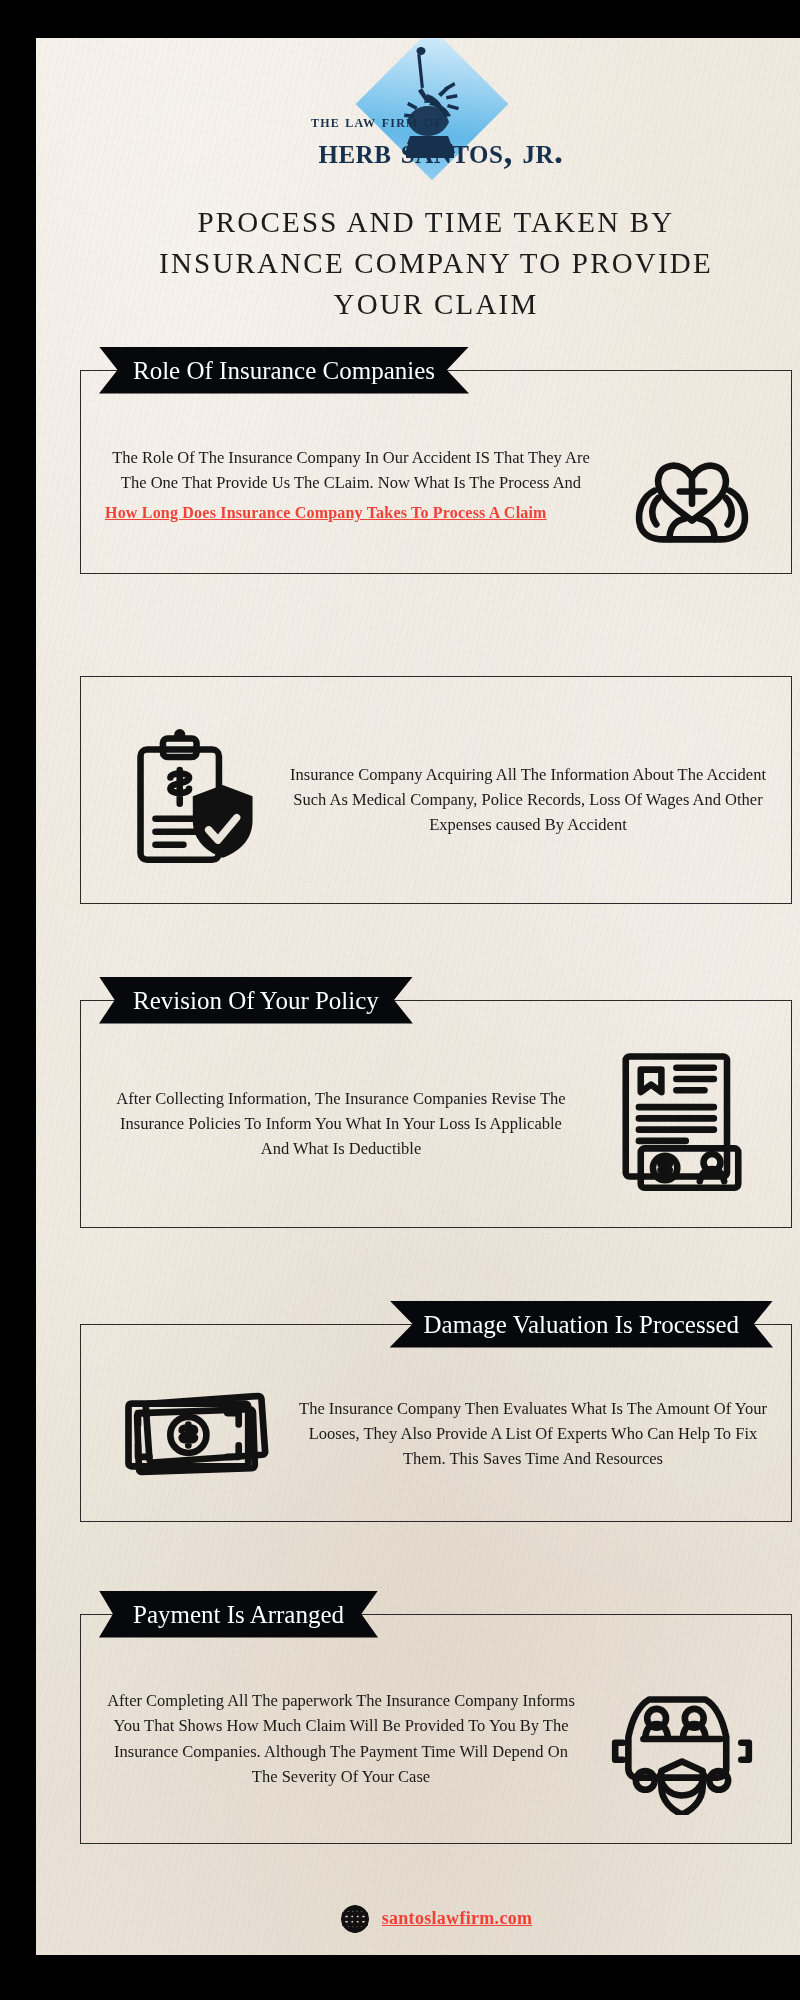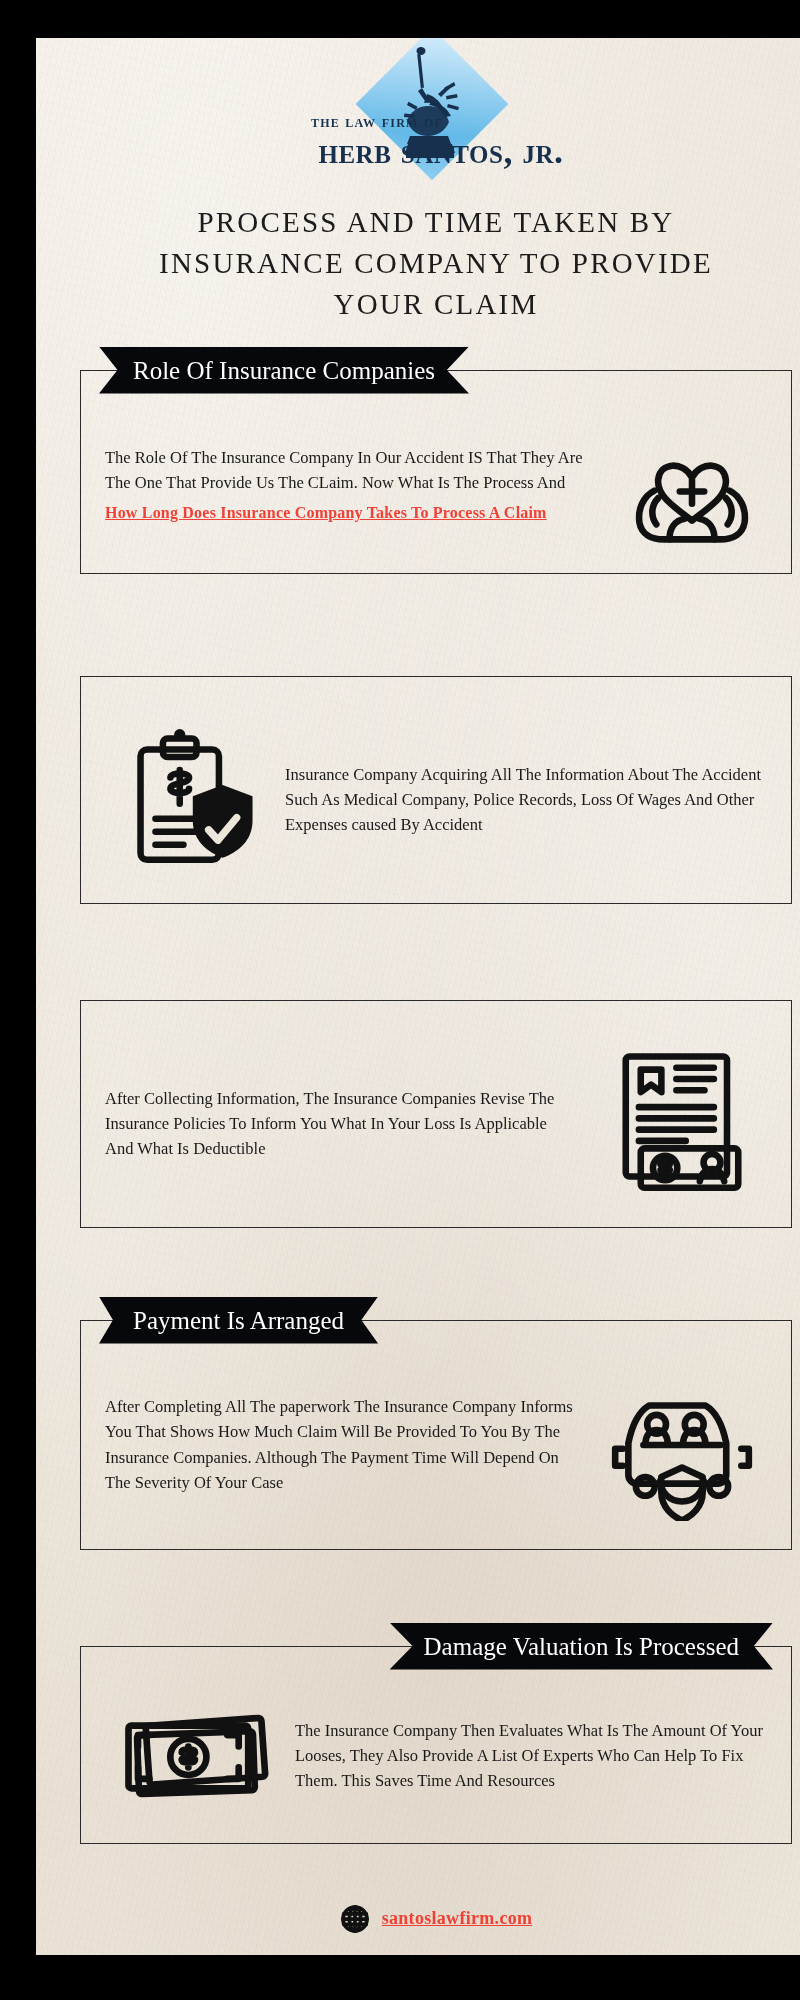--- a/index.html
+++ b/index.html
@@ -151,20 +151,21 @@
     clip-path: polygon(0% 0%, 100% 0%, 100% 100%, 0% 100%, 4.4% 50%);
   }
   .banner.left  { left: 18px;  clip-path: polygon(0% 0%, 100% 0%, 94% 50%, 100% 100%, 0% 100%, 5% 50%); font-family: Liberation Serif, serif; }
   .banner.right { right: 18px; clip-path: polygon(0% 0%, 100% 0%, 95% 50%, 100% 100%, 0% 100%, 6% 50%); }
 
   .body-text {
     font-family: "Liberation Serif", "DejaVu Serif", serif;
     font-size: 16.5px;
     line-height: 1.52;
     color: #1a1a1a;
+    text-align: center;
   }
   .red-link {
     display: block;
     margin-top: 9px;
     color: #ef4136;
     font-weight: 700;
     font-size: 16px;
     text-decoration: underline;
     letter-spacing: 0.2px;
   }
@@ -272,36 +273,65 @@
           </div>
           <div style="flex:1 1 auto; padding:0 6px 0 0;">
             <div class="body-text">Insurance Company Acquiring All The Information About The Accident Such As Medical Company, Police Records, Loss Of Wages And Other Expenses caused By Accident</div>
           </div>
         </div>
       </div>
     </div>
 
     <div class="section" style="margin-top:96px;">
       <div class="box" style="padding:34px 0 22px 0;">
+        <div class="banner left">
+          <span>Revision Of Your Policy</span>
+        </div>
         <div class="row" style="padding:14px 14px 6px 14px;">
           <div style="flex:1 1 auto; padding:0 10px;">
             <div class="body-text">After Collecting Information, The Insurance Companies Revise The Insurance Policies To Inform You What In Your Loss Is Applicable And What Is Deductible</div>
           </div>
           <div class="icon-box" style="width:190px;">
             <svg viewBox="0 0 160 160" width="150" height="150">
               <rect class="s" x="20" y="8" width="108" height="128" rx="4"></rect>
               <path class="s" d="M36 22 l22 -0 v24 l-11 -8 -11 8 z"></path>
               <path class="s" d="M74 20 h40 M74 32 h40 M74 44 h30"></path>
               <path class="s" d="M34 62 h80 M34 74 h80 M34 86 h80 M34 98 h50"></path>
               <rect class="s" x="36" y="106" width="104" height="42" rx="4"></rect>
               <circle class="s" cx="62" cy="127" r="13"></circle>
               <path class="s" d="M62 119 v16 M57 123 c0 -3 10 -3 10 0 c0 4 -10 3 -10 6 c0 3 10 3 10 0"></path>
               <circle class="s" cx="112" cy="121" r="9"></circle>
               <path class="s" d="M99 141 c2 -9 7 -13 13 -13 c6 0 11 4 13 13"></path>
             </svg>
+          </div>
+        </div>
+      </div>
+    </div>
+
+    <div class="section" style="margin-top:96px;">
+      <div class="box" style="padding:34px 0 22px 0;">
+        <div class="banner right">
+          <span>Damage Valuation Is Processed</span>
+        </div>
+        <div class="row" style="padding:18px 14px 8px 14px;">
+          <div class="icon-box" style="width:200px;">
+            <svg viewBox="0 0 180 120" width="172" height="114">
+              <rect class="s" x="40" y="24" width="122" height="62" rx="3" transform="rotate(-4 101 55)"></rect>
+              <rect class="s" x="30" y="36" width="122" height="62" rx="3" transform="rotate(-2 91 67)"></rect>
+              <rect class="s" x="20" y="28" width="126" height="66" rx="3"></rect>
+              <circle class="s" cx="83" cy="61" r="19"></circle>
+              <path class="s" d="M83 50 v22 M76 56 c0 -4 14 -4 14 0 c0 5 -14 4 -14 8 c0 4 14 4 14 0"></path>
+              <path class="s" d="M30 38 h12 M30 38 v12"></path>
+              <path class="s" d="M136 38 h-12 M136 38 v12"></path>
+              <path class="s" d="M30 84 h12 M30 84 v-12"></path>
+              <path class="s" d="M136 84 h-12 M136 84 v-12"></path>
+            </svg>
+          </div>
+          <div style="flex:1 1 auto; padding:0 6px 0 0;">
+            <div class="body-text">The Insurance Company Then Evaluates What Is The Amount Of Your Looses, They Also Provide A List Of Experts Who Can Help To Fix Them. This Saves Time And Resources</div>
           </div>
         </div>
       </div>
     </div>
 
     <div class="section" style="margin-top:92px;">
       <div class="box" style="padding:34px 0 22px 0;">
         <div class="banner left">
           <span>Payment Is Arranged</span>
         </div>
@@ -322,46 +352,20 @@
               <path class="s" d="M22 84 h-8 v18 h8"></path>
               <path class="s" d="M148 84 h8 v18 h-8"></path>
               <path class="s" d="M62 118 c0 12 10 22 23 22 c13 0 23 -10 23 -22"></path>
               <path class="s" d="M85 104 l-22 10 v16 c0 16 12 26 22 30 c10 -4 22 -14 22 -30 v-16 z"></path>
             </svg>
           </div>
         </div>
       </div>
     </div>
 
-    <div class="section" style="margin-top:96px;">
-      <div class="box" style="padding:34px 0 22px 0;">
-        <div class="banner right">
-          <span>Damage Valuation Is Processed</span>
-        </div>
-        <div class="row" style="padding:18px 14px 8px 14px;">
-          <div class="icon-box" style="width:200px;">
-            <svg viewBox="0 0 180 120" width="172" height="114">
-              <rect class="s" x="40" y="24" width="122" height="62" rx="3" transform="rotate(-4 101 55)"></rect>
-              <rect class="s" x="30" y="36" width="122" height="62" rx="3" transform="rotate(-2 91 67)"></rect>
-              <rect class="s" x="20" y="28" width="126" height="66" rx="3"></rect>
-              <circle class="s" cx="83" cy="61" r="19"></circle>
-              <path class="s" d="M83 50 v22 M76 56 c0 -4 14 -4 14 0 c0 5 -14 4 -14 8 c0 4 14 4 14 0"></path>
-              <path class="s" d="M30 38 h12 M30 38 v12"></path>
-              <path class="s" d="M136 38 h-12 M136 38 v12"></path>
-              <path class="s" d="M30 84 h12 M30 84 v-12"></path>
-              <path class="s" d="M136 84 h-12 M136 84 v-12"></path>
-            </svg>
-          </div>
-          <div style="flex:1 1 auto; padding:0 6px 0 0;">
-            <div class="body-text">The Insurance Company Then Evaluates What Is The Amount Of Your Looses, They Also Provide A List Of Experts Who Can Help To Fix Them. This Saves Time And Resources</div>
-          </div>
-        </div>
-      </div>
-    </div>
-
     <div class="footer" style="margin-top:60px;">
       <svg width="30" height="30" viewBox="0 0 40 40">
         <circle class="sn" cx="20" cy="20" r="16"></circle>
         <ellipse class="sn" cx="20" cy="20" rx="7.5" ry="16"></ellipse>
         <path class="sn" d="M5 13 h30 M5 27 h30 M4 20 h32"></path>
         <path class="sn" d="M20 4 v32"></path>
       </svg>
       <a class="footer-url" href="#">santoslawfirm.com</a>
     </div>
 

